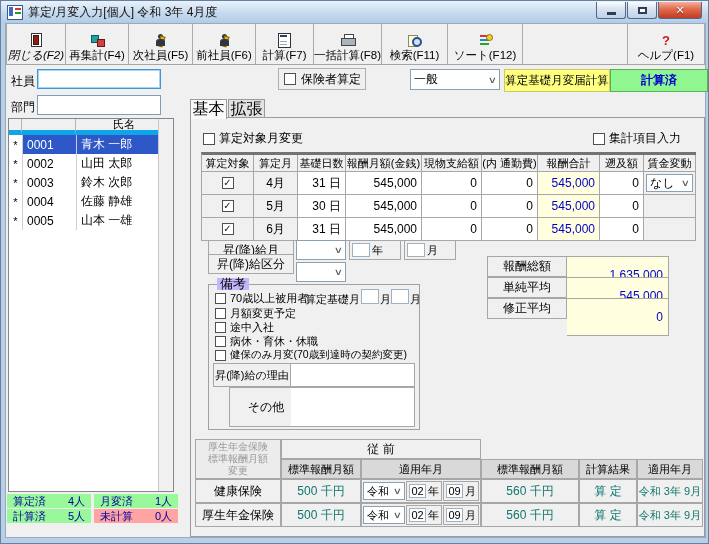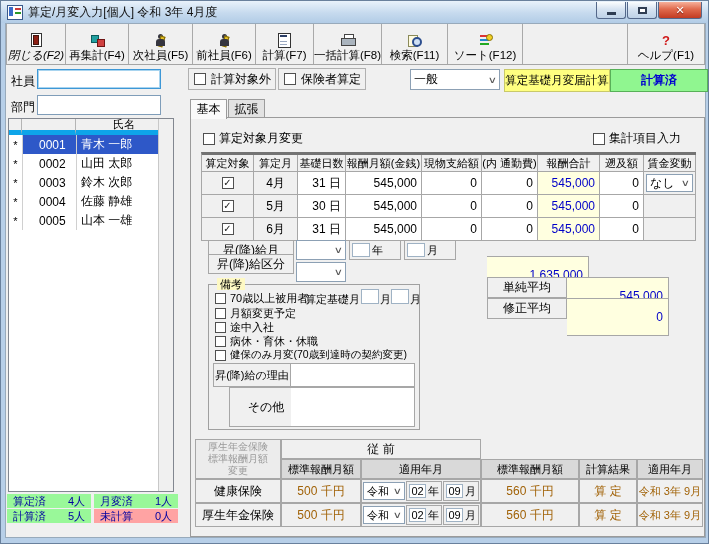--- a/index.html
+++ b/index.html
@@ -60,55 +60,55 @@
   .cb{width:12px;height:12px;background:#fff;border:1px solid #505050;box-sizing:border-box;display:inline-flex;align-items:center;justify-content:center;font-size:10px;font-weight:bold;color:#222;flex:0 0 auto;line-height:10px;}
   .dd{background:#fff;border:1px solid #8ca0b4;box-sizing:border-box;display:flex;align-items:center;justify-content:space-between;padding:0 3px;font-size:12px;}
   .chev{color:#555;font-size:9px;transform:scaleX(1.4);}
   .boxed{border:1px solid #b0b0b0;box-sizing:border-box;display:flex;align-items:center;padding-left:5px;}
   
   .listbox{position:absolute;left:2px;top:94px;width:166px;height:374px;background:#fff;border:1px solid #828790;box-sizing:border-box;}
   .lhead{display:flex;height:16px;background:#f0f0f0;}
   .lhead div{border-right:1px solid #b4b4b4;border-bottom:5px solid #0ea5e9;box-sizing:border-box;font-size:11px;display:flex;align-items:center;justify-content:center;}
   .lrow{display:flex;height:19px;font-size:12px;}
   .lrow .c1{width:13px;border-right:1px solid #d0d0d0;display:flex;align-items:center;justify-content:center;font-size:11px;}
-  .lrow .c2{width:54px;border-right:1px solid #d0d0d0;display:flex;align-items:center;padding-left:16px;box-sizing:border-box;}
+  .lrow .c2{width:54px;border-right:1px solid #d0d0d0;display:flex;align-items:center;padding-left:4px;box-sizing:border-box;}
   .lrow .c3{flex:1;display:flex;align-items:center;padding-left:4px;box-sizing:border-box;}
   .lrow.sel .c2,.lrow.sel .c3{background:#2e58c8;color:#fff;}
   .lscroll{position:absolute;right:0;top:0;width:15px;height:100%;background:#f0f0f0;border-left:1px solid #c8c8c8;box-sizing:border-box;}
   .badge{position:absolute;width:84px;height:14px;display:flex;align-items:center;justify-content:space-between;padding:0 6px;box-sizing:border-box;font-size:11px;color:#0000a0;}
   .bg-green{background:#99f899;}
   .bg-pink{background:#ffa3a3;}
   
-  .tab{position:absolute;width:37px;height:19px;display:flex;align-items:center;justify-content:center;font-size:12px;border:1px solid #9b9b9b;border-bottom:none;box-sizing:border-box;}
+  .tab{position:absolute;width:37px;height:19px;display:flex;align-items:center;justify-content:center;font-size:16px;border:1px solid #9b9b9b;border-bottom:none;box-sizing:border-box;}
   .tab.active{background:#fafafa;height:20px;z-index:3;}
   .tab.idle{background:#e2e2e2;}
   .tabpage{position:absolute;left:184px;top:93px;width:515px;height:420px;border:1px solid #9b9b9b;background:#f0f0f0;box-sizing:border-box;z-index:2;}
   
   .grid{position:absolute;left:10px;top:34px;border-top:3px solid #737373;border-left:1px solid #a7a7a7;}
   .grow{display:flex;}
   .gc{border-right:1px solid #a7a7a7;border-bottom:1px solid #a7a7a7;box-sizing:border-box;display:flex;align-items:center;justify-content:center;font-size:11px;white-space:nowrap;overflow:hidden;}
   .gc.h{height:17px;background:#f0f0f0;}
   .gc.d{height:23px;font-size:12px;}
   .gc.num{justify-content:flex-end;padding-right:4px;background:#fff;}
   .gc.ylw{background:#ffffe0;color:#0000c8;}
   .gc.gray{background:#f0f0f0;}
   .w0{width:52px}.w1{width:44px}.w2{width:48px}.w3{width:76px}.w4{width:60px}.w5{width:56px}.w6{width:62px}.w7{width:44px}.w8{width:52px}
   
   .flatlbl{position:absolute;background:#f0f0f0;border:1px solid #a7a7a7;box-sizing:border-box;display:flex;align-items:center;justify-content:center;font-size:12px;}
   .groupbox{position:absolute;border:1px solid #a0a0a0;}
-  .legend{position:absolute;left:8px;top:-7px;background:#fef9c3;padding:0 3px;font-size:11px;line-height:12px;}
+  .legend{position:absolute;left:8px;top:-7px;background:#c4b5fd;padding:0 3px;font-size:13px;line-height:12px;}
   .rcb{position:absolute;display:flex;align-items:center;gap:4px;font-size:11px;}
   .rcb .cb{width:11px;height:11px;}
   .sumrow{position:absolute;display:flex;}
   .sumlbl{width:80px;height:21px;background:#f0f0f0;border:1px solid #a7a7a7;box-sizing:border-box;display:flex;align-items:center;justify-content:center;font-size:12px;}
   .sumval{width:102px;height:38px;background:#ffffe0;border:1px solid #a7a7a7;border-left:none;box-sizing:border-box;display:flex;align-items:center;justify-content:flex-end;padding-right:5px;color:#0000c8;font-size:12px;}
   
   .dcell{position:absolute;border:1px solid #a7a7a7;box-sizing:border-box;display:flex;align-items:center;justify-content:center;font-size:12px;background:#f0f0f0;white-space:nowrap;}
   .dcell.hdr2{background:#d9d9d9;font-size:11px;}
-  .dcell.blue{color:#a16207;}
+  .dcell.blue{color:#0f766e;}
   .chgbtn{position:absolute;border:1px solid #a7a7a7;background:#ececec;color:#9a9a9a;font-size:10px;line-height:12px;display:flex;flex-direction:column;align-items:center;justify-content:center;box-sizing:border-box;text-align:center;}
   .seg{border:1px solid #a7a7a7;box-sizing:border-box;height:20px;display:flex;align-items:center;background:#f0f0f0;padding:0 2px;gap:2px;font-size:11px;}
   .seg .mini{width:18px;height:14px;background:#fff;border:1px solid #9fb2c4;box-sizing:border-box;display:flex;align-items:center;justify-content:center;font-size:11px;}
   .hl-yellow{background:#ffff80;border:1px solid #c9c96a;}
   .btn-green{background:#90f690;border:1px solid #58b058;color:#0000d0;font-weight:bold;}
 </style>
 </head>
 <body>
 
 <div class="win">
@@ -242,26 +242,20 @@
     </div>
     <div class="badge bg-green" style="left:1px;top:485px">
       <span>計算済</span>
         <span>5人</span>
     </div>
     <div class="badge bg-pink" style="left:88px;top:485px">
       <span>未計算</span>
         <span>0人</span>
     </div>
 
-    <div class="boxed abs" style="left:182px;top:44px;width:88px;height:22px">
-      <span class="cbrow">
-          <span class="cb"></span>
-          <span>計算対象外</span>
-        </span>
-    </div>
     <div class="boxed abs" style="left:272px;top:44px;width:88px;height:22px">
       <span class="cbrow">
           <span class="cb"></span>
           <span>保険者算定</span>
         </span>
     </div>
     <div class="dd abs" style="left:404px;top:45px;width:90px;height:21px">
       <span>一般</span>
         <span class="chev">∨</span>
     </div>
@@ -386,20 +380,21 @@
           <span class="cb"></span>
             <span style="font-size:10.5px">健保のみ月変(70歳到達時の契約変更)</span>
         </div>
         <div class="flatlbl" style="left:4px;top:78px;width:78px;height:24px;font-size:11px">昇(降)給の理由</div>
         <div class="abs" style="left:82px;top:78px;width:124px;height:24px;background:#fff;border:1px solid #a7a7a7;border-left:none;box-sizing:border-box"></div>
         <div class="flatlbl" style="left:20px;top:102px;width:74px;height:40px">その他</div>
         <div class="abs" style="left:82px;top:102px;width:124px;height:40px;background:#fff;border:1px solid #a7a7a7;border-left:none;box-sizing:border-box"></div>
       </div>
 
       <div class="sumrow" style="left:296px;top:138px">
+        <div class="sumlbl">報酬総額</div>
         <div class="sumval">1,635,000</div>
       </div>
       <div class="sumrow" style="left:296px;top:159px">
         <div class="sumlbl">単純平均</div>
         <div class="sumval">545,000</div>
       </div>
       <div class="sumrow" style="left:296px;top:180px">
         <div class="sumlbl">修正平均</div>
         <div class="sumval">0</div>
       </div>

